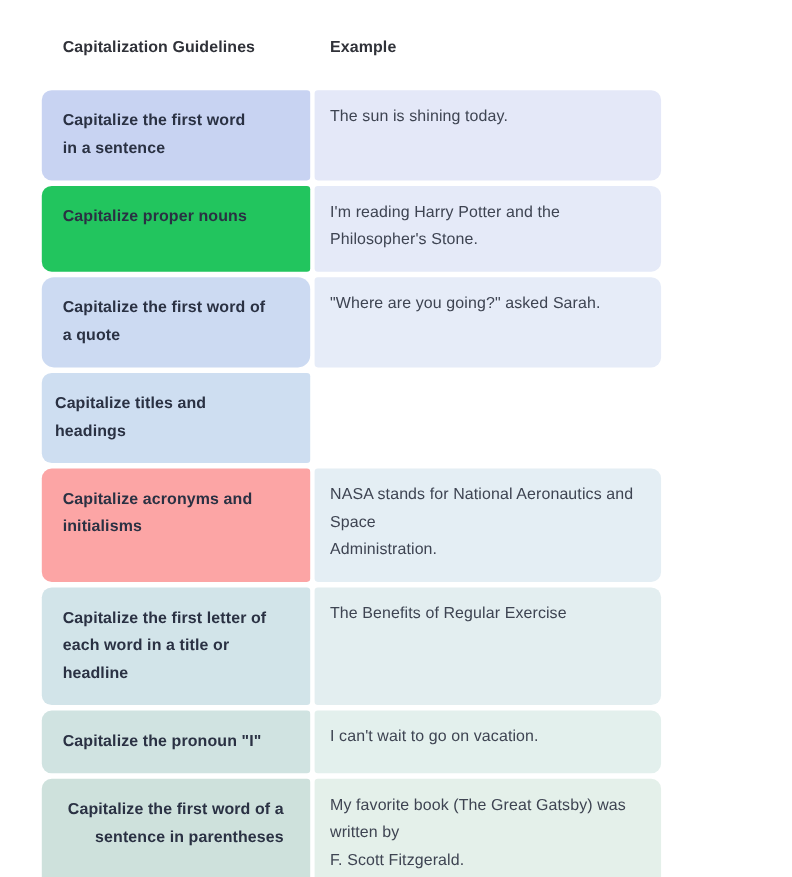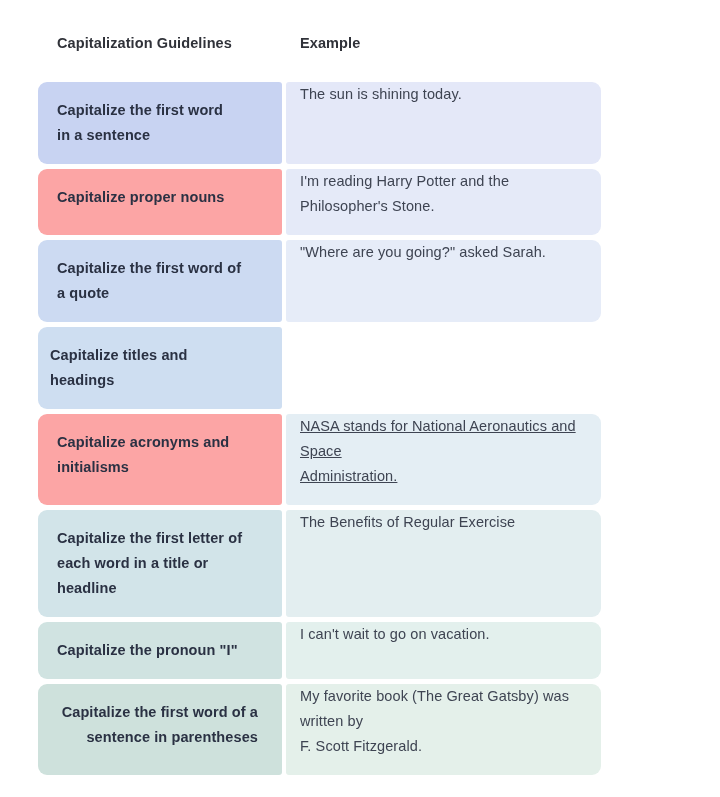--- a/index.html
+++ b/index.html
@@ -59,56 +59,56 @@
     width: 244px;
     flex: 0 0 244px;
     border-radius: 9px 3px 3px 9px;
     padding: 16px 24px 16px 19px;
     font-weight: 700;
     color: #2a3143;
   }
   .cell.example {
     flex: 1 1 auto;
     border-radius: 3px 9px 9px 3px;
-    padding: 0 20px 16px 14px;
+    padding: 12px 20px 16px 14px;
     font-weight: 400;
     color: #3e4452;
   }
 </style>
 </head>
 <body>
 
 <div class="page">
   <div class="header-row">
     <div class="header-cell left">Capitalization Guidelines</div>
     <div class="header-cell right">Example</div>
   </div>
   <div class="rows" id="rows">
       <div class="row">
         <div class="cell guideline" style="background: rgb(200, 211, 242);">Capitalize the first word
 in a sentence</div>
         <div class="cell example" style="background: rgb(228, 232, 248);">The sun is shining today.</div>
       </div>
       <div class="row">
-        <div class="cell guideline" style="background: #fca5a5;">Capitalize proper nouns</div>
+        <div class="cell guideline" style="background: #22c55e;">Capitalize proper nouns</div>
         <div class="cell example" style="background: rgb(229, 234, 248);">I'm reading Harry Potter and the Philosopher's Stone.</div>
       </div>
       <div class="row">
-        <div class="cell guideline" style="background: rgb(204, 218, 242);">Capitalize the first word of
+        <div class="cell guideline" style="background: rgb(204, 218, 242); border-radius: 11px;">Capitalize the first word of
 a quote</div>
         <div class="cell example" style="background: rgb(230, 236, 248);">"Where are you going?" asked Sarah.</div>
       </div>
       <div class="row">
         <div class="cell guideline" style="background: rgb(206, 222, 241); padding-left: 12px;">Capitalize titles and
 headings</div>
       </div>
       <div class="row">
         <div class="cell guideline" style="background: #fca5a5;">Capitalize acronyms and
 initialisms</div>
-        <div class="cell example" style="background: rgb(228, 238, 244); text-decoration: underline;">NASA stands for National Aeronautics and Space
+        <div class="cell example" style="background: rgb(228, 238, 244);">NASA stands for National Aeronautics and Space
 Administration.</div>
       </div>
       <div class="row">
         <div class="cell guideline" style="background: rgb(210, 228, 233);">Capitalize the first letter of
 each word in a title or
 headline</div>
         <div class="cell example" style="background: rgb(227, 238, 240);">The Benefits of Regular Exercise</div>
       </div>
       <div class="row">
         <div class="cell guideline" style="background: rgb(208, 227, 225);">Capitalize the pronoun "I"</div>

